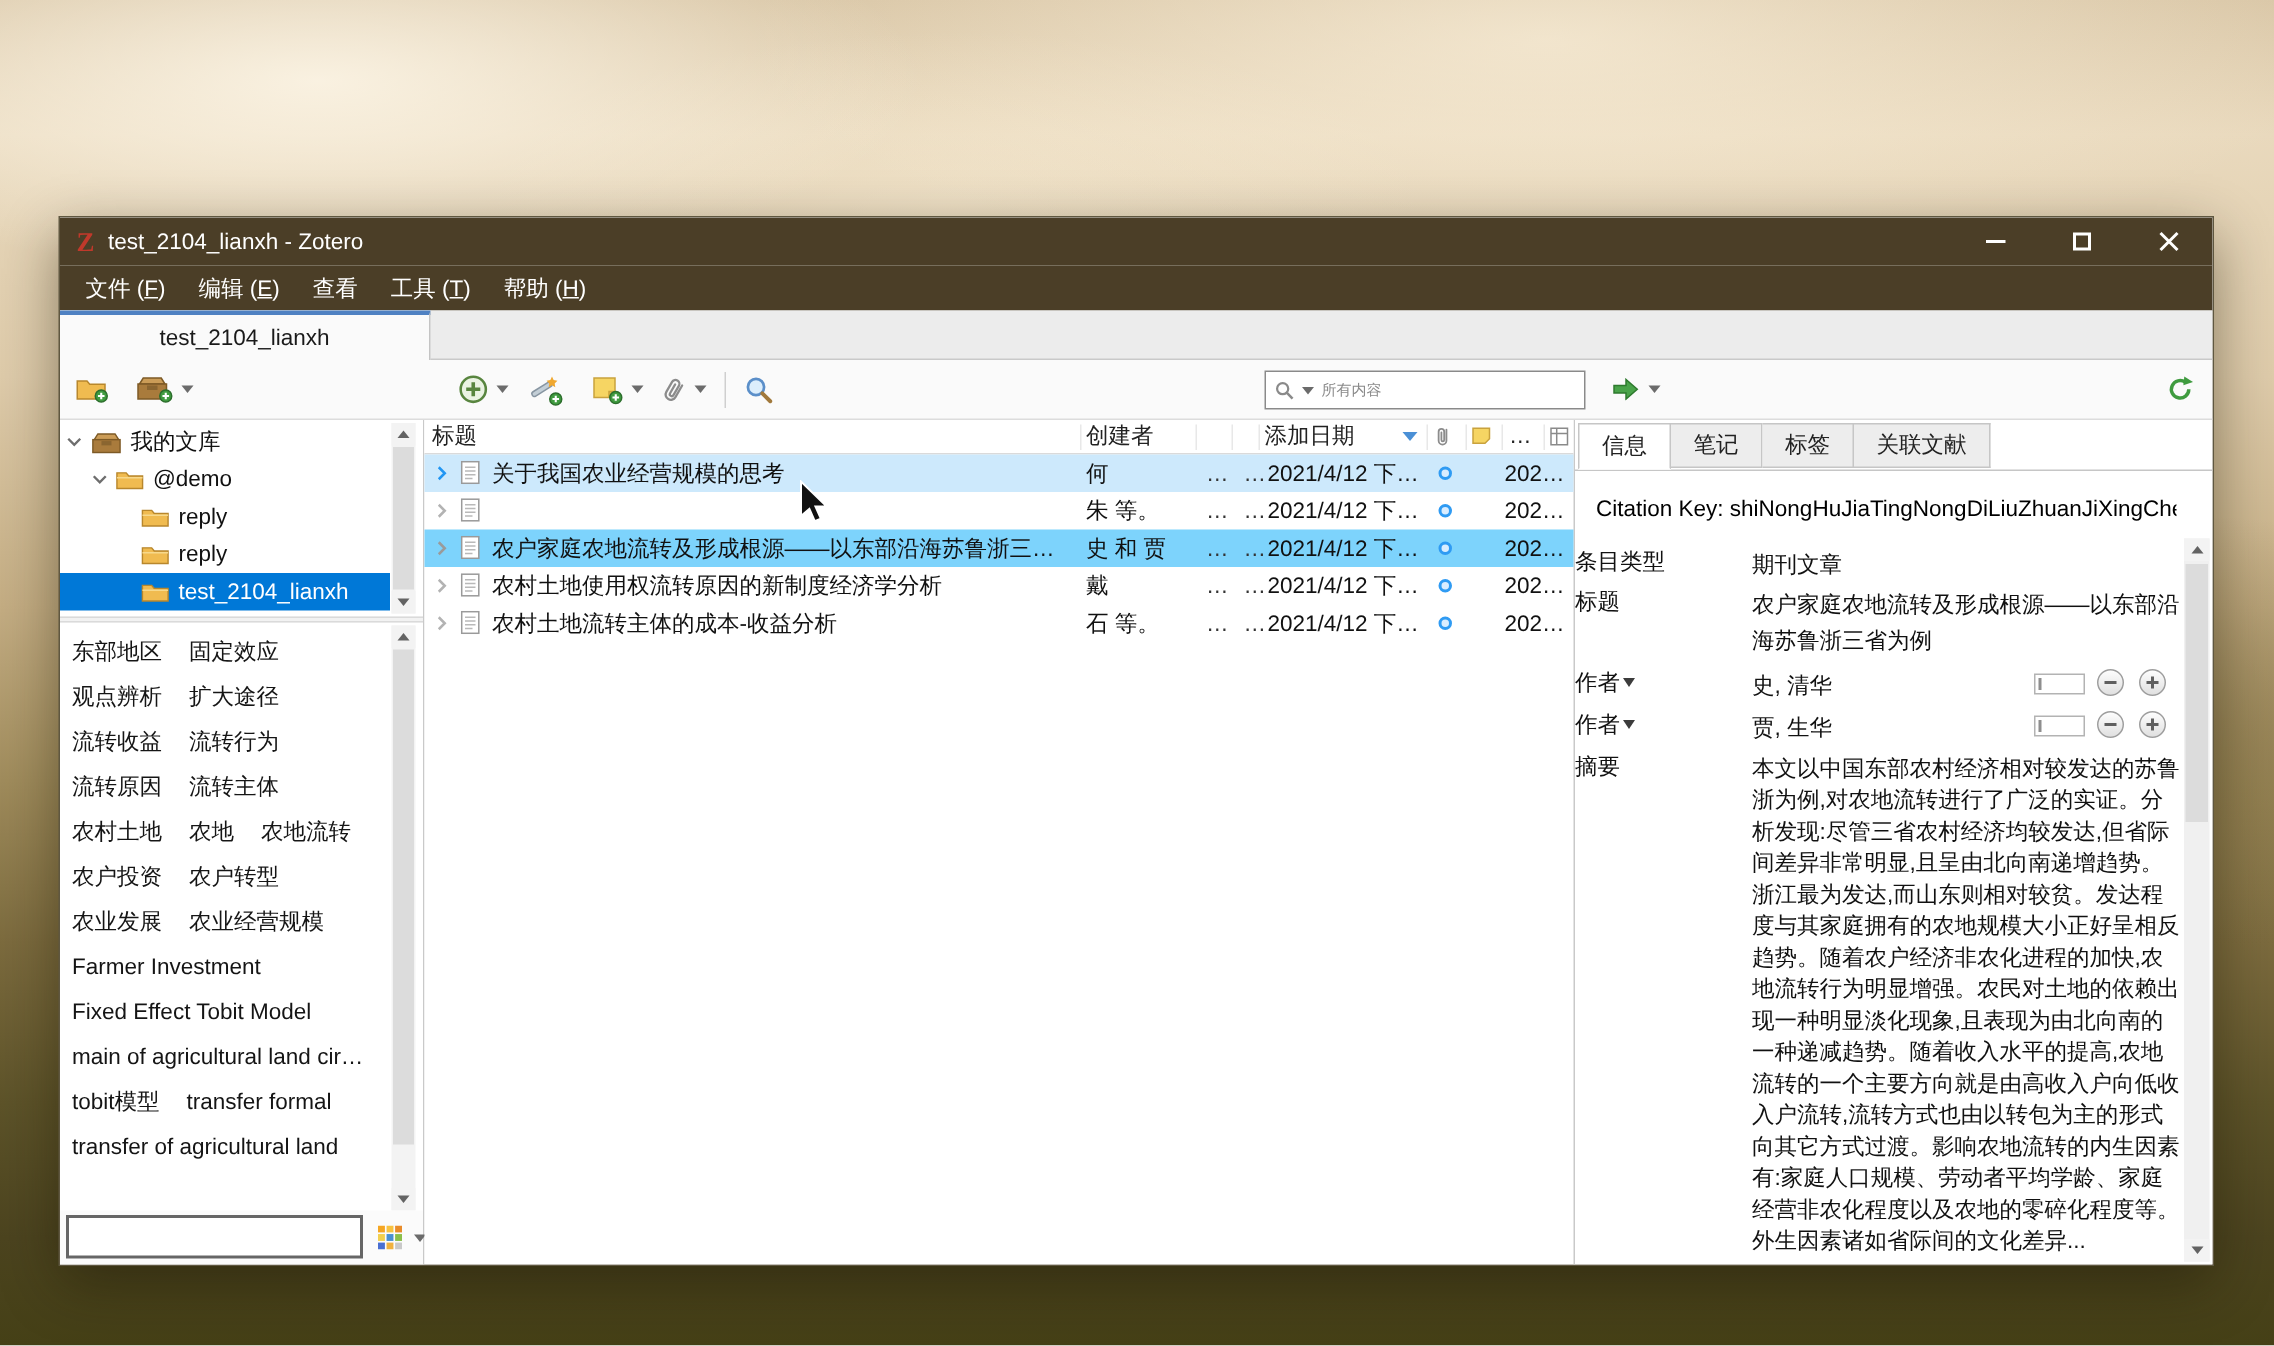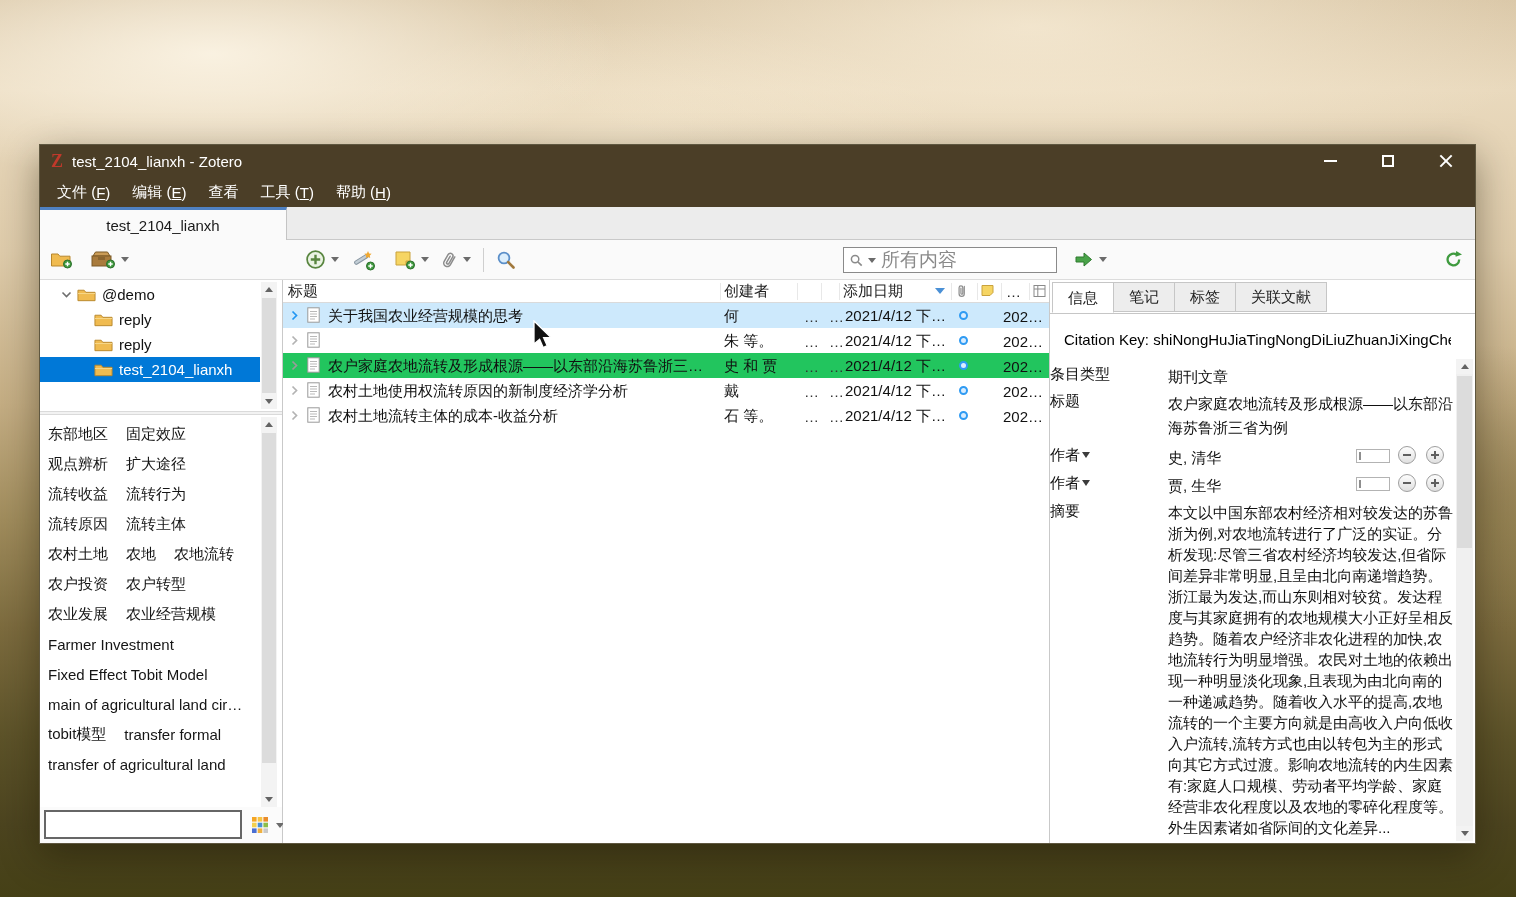--- a/index.html
+++ b/index.html
@@ -30,21 +30,21 @@
   .menu-item .u{text-decoration:underline}
   
   .tabstrip{position:absolute;top:62px;left:0;right:0;height:33px;background:#ececec;border-bottom:1px solid #c9c9c9}
   .tab{position:absolute;left:0;top:0;width:247px;height:33px;background:#fafafa;border-top:3px solid #4f81c2;border-right:1px solid #c4c4c4;display:flex;align-items:center;justify-content:center;color:#1a1a1a}
   
   .toolbar{position:absolute;top:95px;left:0;right:0;height:40px;background:#fafafa;border-bottom:1px solid #dcdcdc}
   .tb{position:absolute;top:0;height:39px;display:flex;align-items:center;gap:5px}
   .caret{width:0;height:0;border-left:4px solid transparent;border-right:4px solid transparent;border-top:5px solid #6b6b6b}
   .tsep{position:absolute;left:443px;top:8px;width:1px;height:24px;background:#cfcfcf}
   .searchbox{position:absolute;left:803px;top:7px;width:214px;height:26px;background:#fff;border:1px solid #8a8a8a;display:flex;align-items:center;padding:0 6px;gap:5px}
-  .searchbox input{border:none;outline:none;flex:1;font-size:19px;font-family:inherit;color:#333;background:transparent;min-width:0}
+  .searchbox input{border:none;outline:none;flex:1;font-size:10px;font-family:inherit;color:#333;background:transparent;min-width:0}
   .searchbox input::placeholder{color:#8a8a8a}
   
   .main{position:absolute;top:135px;left:0;right:0;bottom:0;display:flex}
   .pane-left{position:relative;width:243px;border-right:1px solid #c9c9c9;background:#fff}
   .pane-mid{position:relative;width:767px;border-right:1px solid #c9c9c9;background:#fff}
   .pane-right{position:relative;flex:1;background:#fff;overflow:hidden}
   
   .coll{position:absolute;top:2px;left:0;right:22px;height:127px;overflow:hidden}
   .crow{height:25px;display:flex;align-items:center;color:#111;white-space:nowrap}
   .crow .lbl{margin-left:6px}
@@ -65,21 +65,21 @@
   .tri-dn{width:0;height:0;border-left:4px solid transparent;border-right:4px solid transparent;border-top:5px solid #636363}
   .sb-thumb{position:absolute;left:1px;width:14px;background:#dcdcdc}
   
   .mhead{position:absolute;top:0;left:0;right:0;height:23px;border-bottom:1px solid #dadada;color:#222;background:#fff}
   .hcell{position:absolute;top:50%;transform:translateY(-50%);white-space:nowrap}
   .hdiv{position:absolute;top:3px;height:17px;width:1px;background:#e8e8e8}
   .sortdn{width:0;height:0;border-left:5px solid transparent;border-right:5px solid transparent;border-top:6px solid #4a90d6}
   .mrows{position:absolute;top:23px;left:0;right:0;bottom:0}
   .mrow{position:relative;height:25px}
   .mrow.hover{background:#cde9fc}
-  .mrow.selected{background:#22c55e}
+  .mrow.selected{background:#7dd3fc}
   .cell{position:absolute;top:50%;transform:translateY(-50%);white-space:nowrap}
   .c-title{left:45px;max-width:385px;overflow:hidden}
   .c-creator{left:441px}.c-x1{left:521px;color:#333}.c-x2{left:546px;color:#333}
   .c-date{left:562px;width:104px;overflow:hidden}
   .c-last{left:720px}
   .rowchev{position:absolute;left:8px;top:7px}
   .docicon{position:absolute;left:24px;top:4px}
   .attdot{position:absolute;left:676px;top:8px;width:9px;height:9px;border-radius:50%;border:2px solid #2f9bf3;background:#d9edff}
   
   .rtabs{position:absolute;top:2px;left:2px;height:32px;display:flex;align-items:flex-start;z-index:2}
@@ -217,20 +217,31 @@
             <path d="M15.2 9.5 a5.8 5.8 0 1 1 -2.3-4.6" fill="none" stroke="#3f9b3f" stroke-width="2.3"></path>
             <polygon points="12.2,1 18,4.6 11.6,6.8" fill="#3f9b3f"></polygon>
           </svg>
       </div>
     </div>
 
     <div class="main">
 
       <div class="pane-left">
         <div class="coll">
+          <div class="crow">
+            <svg style="margin-left:4px" width="11" height="7" viewBox="0 0 11 7">
+                <polyline points="1.5,1.5 5.5,5.5 9.5,1.5" fill="none" stroke="#6e6e6e" stroke-width="1.6"></polyline>
+              </svg>
+            <svg style="margin-left:5px" width="21" height="16" viewBox="0 0 22 16">
+                <path d="M3 6 L5.5 2 h12 L20 6 Z" fill="#cb9c57" stroke="#7d5a26"></path>
+                <rect x="2" y="6" width="19" height="9" fill="#a97b3c" stroke="#7d5a26"></rect>
+                <rect x="8" y="7" width="7" height="3" fill="#8a6530"></rect>
+              </svg>
+            <span class="lbl">我的文库</span>
+          </div>
           <div class="crow">
             <svg style="margin-left:21px" width="11" height="7" viewBox="0 0 11 7">
                 <polyline points="1.5,1.5 5.5,5.5 9.5,1.5" fill="none" stroke="#6e6e6e" stroke-width="1.6"></polyline>
               </svg>
             <svg style="margin-left:5px" width="19" height="15" viewBox="0 0 20 15">
                 <path d="M1 3 h6.5 l1.8 2.2 H19 V14 H1 Z" fill="#f0bb50" stroke="#b8872c"></path>
                 <path d="M1 6.5 h18" stroke="#f7d98c"></path>
               </svg>
             <span class="lbl">@demo</span>
           </div>

